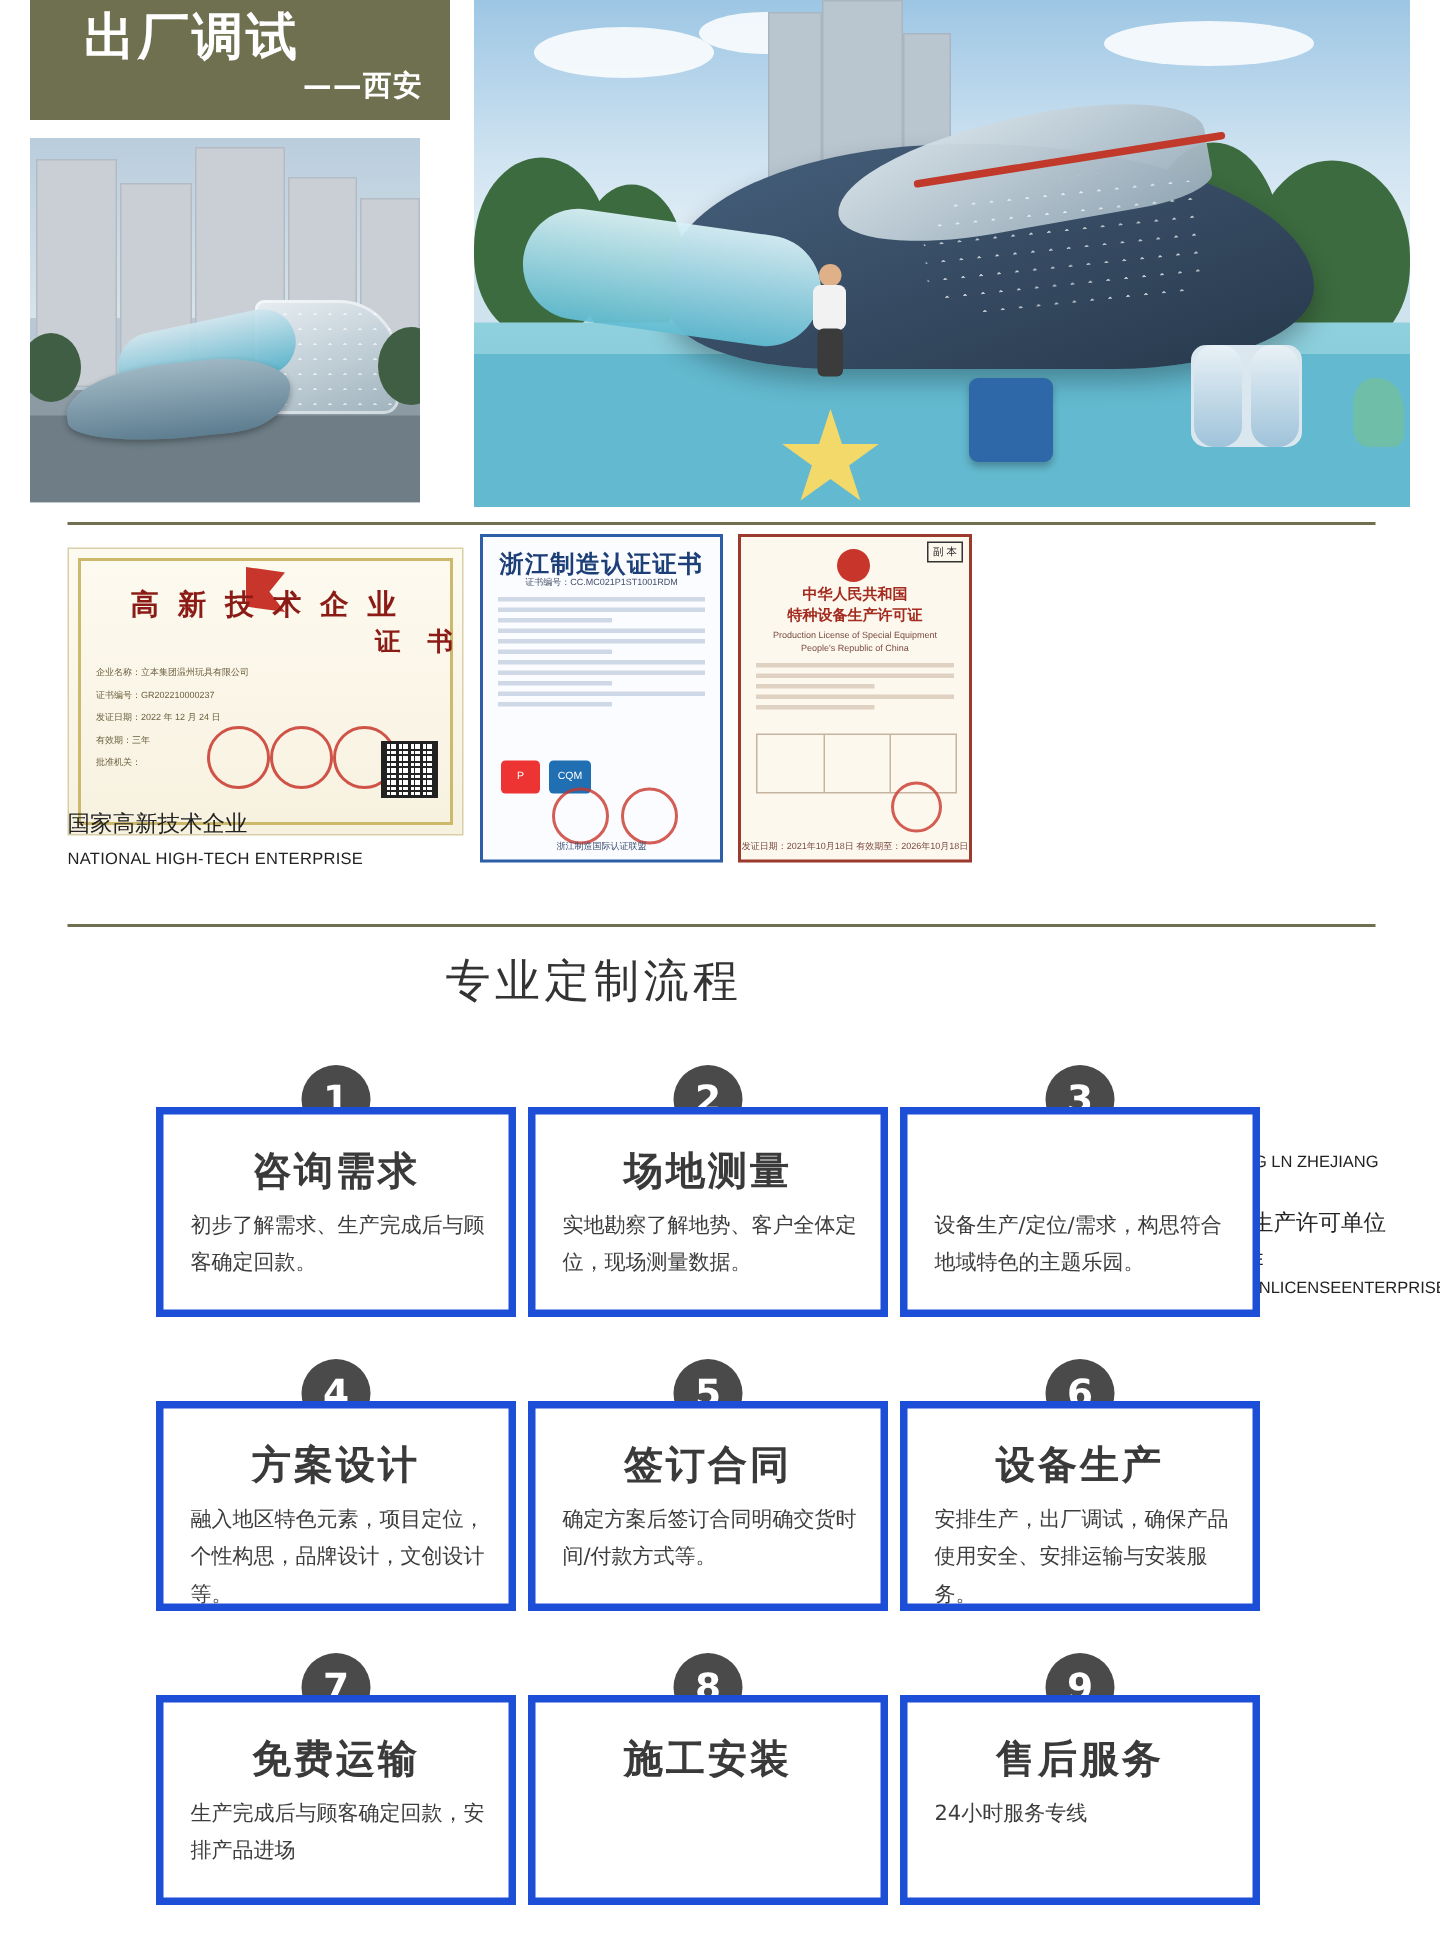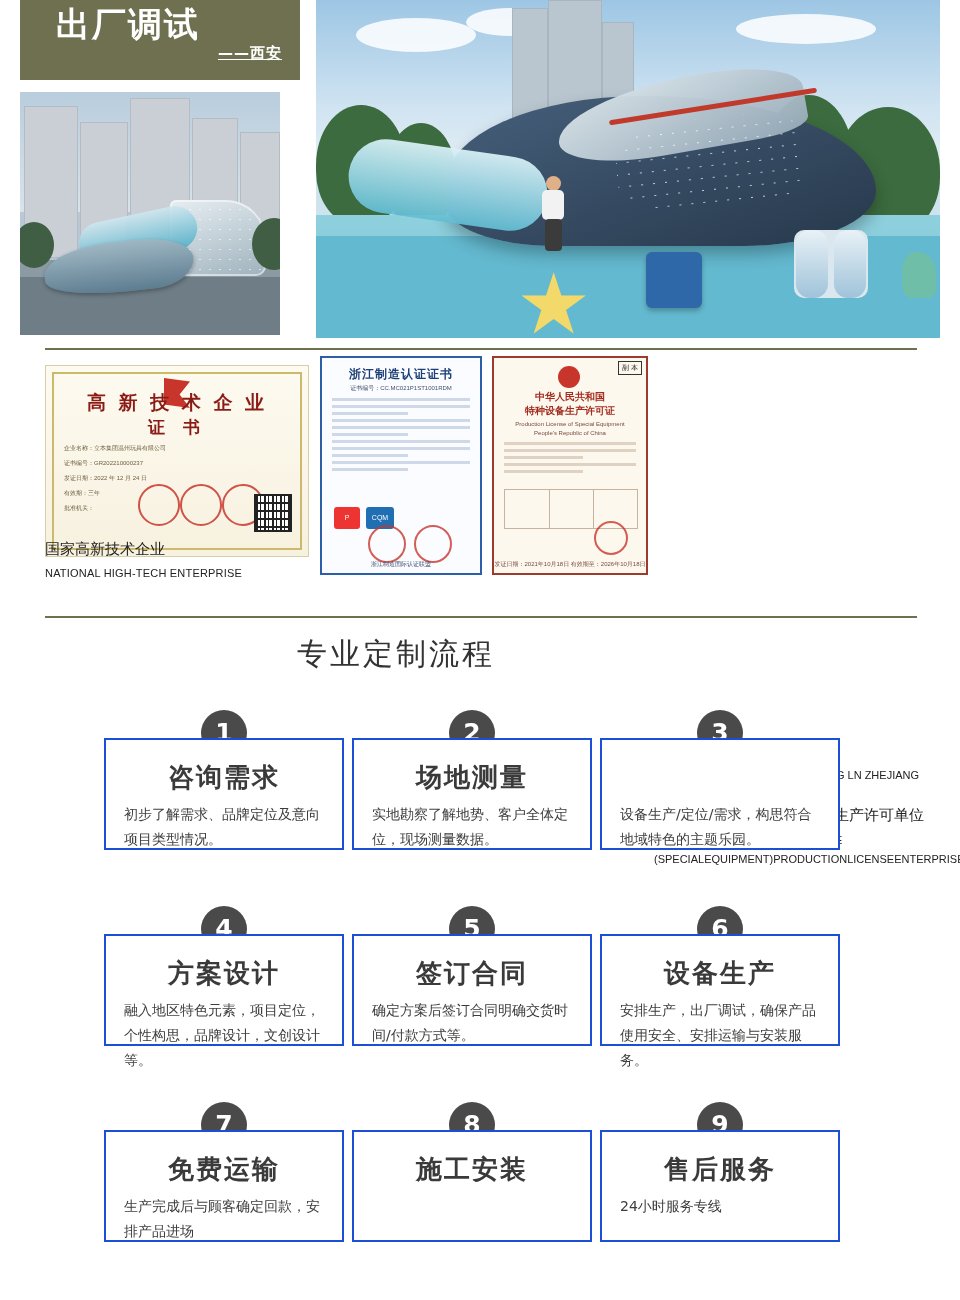--- a/index.html
+++ b/index.html
@@ -23,23 +23,22 @@
     background:#6e7050;
     color:#ffffff;
   }
   .title-main{
     position:absolute;left:36px;top:2px;
     font-size:34px;font-weight:bold;letter-spacing:2px;
     font-family:"DejaVu Sans",sans-serif;
   }
   .title-sub{
     position:absolute;right:18px;top:44px;
-    font-size:15px;font-weight:bold;letter-spacing:1px;
-    font-family:"DejaVu Sans",sans-serif;
-    text-decoration:underline;
+    font-size:19px;font-weight:bold;letter-spacing:1px;
+    font-family:"DejaVu Sans",sans-serif;
   }
   
   .photo1{
     position:absolute;left:0px;top:92px;width:260px;height:243px;
     overflow:hidden;background:#b9c8d4;
   }
   .p1-sky{position:absolute;left:0;top:0;width:260px;height:120px;
     background:linear-gradient(#b9cddd,#d8e3ea);}
   .p1-bld{position:absolute;background:#c9cfd4;border:1px solid #b3bcc4;}
   .p1-ground{position:absolute;left:0;top:185px;width:260px;height:58px;
@@ -125,40 +124,40 @@
     position:absolute;background:#fff;
   }
   .cert1{left:45px;top:17px;width:262px;height:190px;
     border:1px solid #d8cfa8;
     background:linear-gradient(#fdfaf0,#f7f1df);}
   .cert1 .frame{position:absolute;left:6px;top:6px;right:6px;bottom:6px;
     border:2px solid #cdb96b;}
   .cert1 .hdr{position:absolute;left:0;right:0;top:24px;text-align:center;
     font-size:19px;font-weight:bold;color:#8b1b15;letter-spacing:3px;
     font-family:"DejaVu Sans",sans-serif;}
-  .cert1 .hdr2{position:absolute;left:0;right:0;top:50px;text-align:center;
+  .cert1 .hdr2{position:absolute;left:0;right:0;top:50px;text-align:right;
     font-size:17px;font-weight:bold;color:#8b1b15;letter-spacing:6px;
     font-family:"DejaVu Sans",sans-serif;}
   .cert1 .flag{position:absolute;left:118px;top:12px;width:26px;height:30px;
     background:#c8362b;
     clip-path:polygon(0 0,100% 12%,60% 55%,100% 100%,0 88%);}
   .cert1 .lines{position:absolute;left:18px;top:78px;width:226px;}
   .cert1 .seal{position:absolute;width:38px;height:38px;border-radius:50%;
     border:2px solid #c8362b;color:#c8362b;font-size:9px;text-align:center;
     line-height:36px;opacity:.85;}
   .cert1 .qr{position:absolute;right:16px;bottom:24px;width:34px;height:34px;
     background:
       linear-gradient(90deg,#222 25%,transparent 25%,transparent 50%,#222 50%,#222 60%,transparent 60%),
       linear-gradient(0deg,#222 20%,transparent 20%,transparent 45%,#222 45%,#222 55%,transparent 55%);
     background-color:#fff;background-size:8px 8px;border:2px solid #222;}
 
   .cert2{left:320px;top:8px;width:158px;height:215px;border:2px solid #2d5fa8;
     background:#fbfcff;}
   .cert2 .hdr{position:absolute;left:0;right:0;top:8px;text-align:center;
-    font-size:12px;font-weight:bold;color:#1c3f78;letter-spacing:1px;
+    font-size:16px;font-weight:bold;color:#1c3f78;letter-spacing:1px;
     font-family:"DejaVu Sans",sans-serif;}
   .cert2 .sub{position:absolute;left:0;right:0;top:26px;text-align:center;
     font-size:6px;color:#44506b;}
   .cert2 .lines{position:absolute;left:10px;top:40px;width:138px;}
   .cert2 .ln{height:3px;margin-bottom:4px;background:#cfd8e6;}
   .cert2 .ln.s{width:55%;}
   .cert2 .badge{position:absolute;left:12px;bottom:44px;width:26px;height:22px;
     background:#e33;color:#fff;font-size:7px;text-align:center;line-height:22px;
     border-radius:3px;}
   .cert2 .badge2{position:absolute;left:44px;bottom:44px;width:28px;height:22px;
@@ -208,22 +207,22 @@
   .flow-title{
     position:absolute;left:0;top:634px;width:792px;text-align:center;
     font-size:30px;color:#333;letter-spacing:3px;font-weight:normal;
     font-family:"DejaVu Sans",sans-serif;
   }
   .flow-grid{
     position:absolute;left:104px;top:710px;width:752px;
   }
   .flow-row{position:relative;height:192px;margin-bottom:4px;}
   .flow-card{
-    position:absolute;top:28px;width:240px;height:112px;
-    border:2px solid #1d4ed8;background:#fff;box-sizing:border-box;
+    position:absolute;top:28px;width:240px;height:140px;
+    border:5px solid #1d4ed8;background:#fff;box-sizing:border-box;
   }
   .flow-card.c0{left:0px;}
   .flow-card.c1{left:248px;}
   .flow-card.c2{left:496px;}
   .badge-num{
     position:absolute;top:0px;width:46px;height:46px;border-radius:50%;
     background:#4a4a4a;color:#fff;font-size:25px;font-weight:bold;
     text-align:center;line-height:46px;
     font-family:"DejaVu Sans",sans-serif;
   }
@@ -392,21 +391,21 @@
 <div class="flow-title">专业定制流程</div>
 
 <div class="flow-grid">
 
   <div class="flow-row">
     <div class="badge-num b0">1</div>
     <div class="badge-num b1">2</div>
     <div class="badge-num b2">3</div>
     <div class="flow-card c0">
       <div class="card-title">咨询需求</div>
-      <div class="card-desc">初步了解需求、品牌定位及意向项目类型情况。</div>
+      <div class="card-desc">初步了解需求、生产完成后与顾客确定回款。</div>
     </div>
     <div class="flow-card c1">
       <div class="card-title">场地测量</div>
       <div class="card-desc">实地勘察了解地势、客户全体定位，现场测量数据。</div>
     </div>
     <div class="flow-card c2">
       <div class="card-desc">设备生产/定位/需求，构思符合地域特色的主题乐园。</div>
     </div>
   </div>
 

